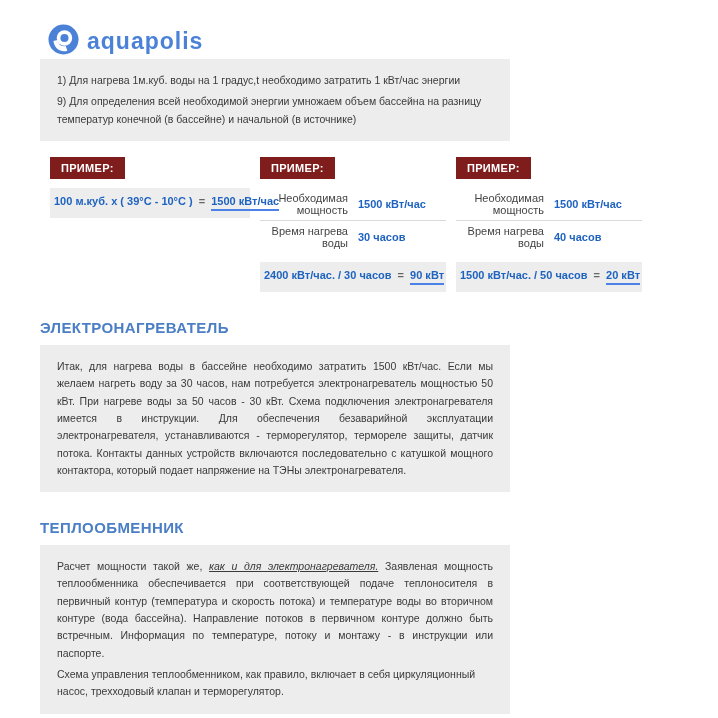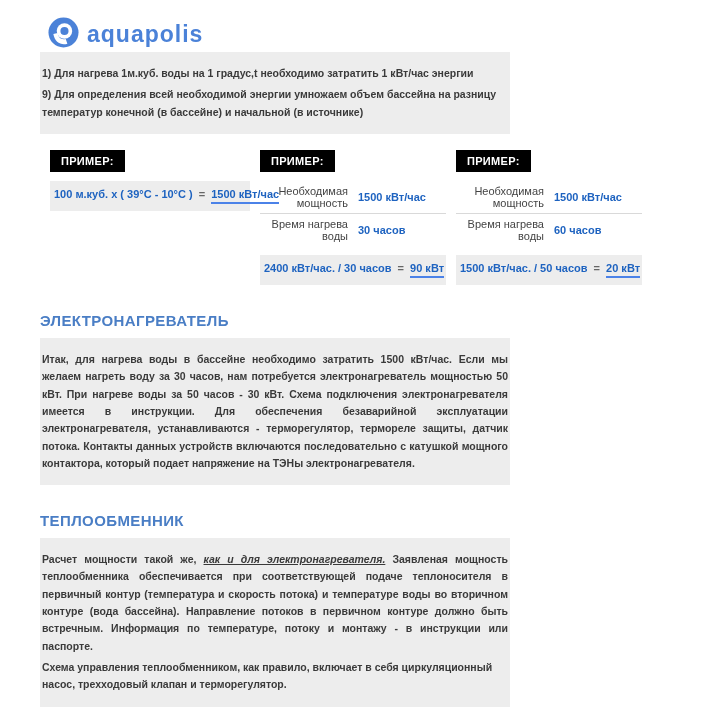--- a/index.html
+++ b/index.html
@@ -1,41 +1,41 @@
 <!DOCTYPE html>
 <html><head>
 <meta charset="utf-8">
 <style>
   * { box-sizing: border-box; margin: 0; padding: 0; }
   html, body { width: 718px; height: 718px; background: #ffffff; overflow: hidden; }
   body { font-family: "Liberation Sans", sans-serif; color: #333; }
 
-  .page { width: 718px; height: 624px; background: #fff; position: relative; }
+  .page { width: 718px; height: 624px; background: #fff; position: relative; margin-top: 7px; }
 
   
   .logo { display: flex; align-items: center; gap: 8px; padding-top: 17px; margin-left: 48px; }
   .brand { color: #4b82d8; font-size: 23px; font-weight: bold; letter-spacing: 1px; }
 
   
   .h-title { color: #4a7ec5; font-size: 15px; font-weight: bold; letter-spacing: 0.4px;
              margin: 14px 0 9px 40px; }
 
   
-  .graybox { background: #ededed; width: 470px; margin-left: 40px; padding: 9px 2px;
-             font-size: 10.5px; line-height: 1.65; color: #3a3a3a; font-weight: bold; }
+  .graybox { background: #ededed; width: 470px; margin-left: 40px; padding: 9px 17px;
+             font-size: 10.5px; line-height: 1.65; color: #3a3a3a; }
   .graybox p { margin: 4px 0; }
   .graybox p.just { text-align: justify; }
   .t-link { font-style: italic; text-decoration: underline; color: #3a3a3a; cursor: pointer; }
 
   
   .examples { display: flex; margin: 16px 0 0 50px; }
   .example { width: 200px; }
   .example + .example { margin-left: 10px; }
   .example.narrow { width: 186px; }
-  .ex-btn { display: inline-block; background: #000000; color: #fff; font-size: 11px;
+  .ex-btn { display: inline-block; background: #7f1d1d; color: #fff; font-size: 11px;
             font-weight: bold; padding: 5px 11px; letter-spacing: 0.3px; }
   .ex-table { margin-top: 9px; font-size: 11px; }
   .ex-row { display: flex; align-items: center; padding: 4px 0; }
   .ex-row.sep { border-bottom: 1px solid #d9d9d9; }
   .ex-label { flex: 1; text-align: right; color: #444; padding-right: 10px; }
   .ex-value { width: 82px; color: #1e63c0; font-weight: bold; }
   .example.narrow .ex-value { width: 88px; }
   .ex-formula { margin-top: 9px; background: #ededed; padding: 7px 4px; text-align: center;
                 font-size: 11px; font-weight: bold; color: #1e63c0; white-space: nowrap; }
   .ex-eq { color: #666; font-weight: bold; padding: 0 3px; }
@@ -98,21 +98,21 @@
 
     <div class="example narrow">
       <span class="ex-btn">ПРИМЕР:</span>
       <div class="ex-table">
         <div class="ex-row sep">
           <span class="ex-label">Необходимая мощность</span>
           <span class="ex-value">1500 кВт/час</span>
         </div>
         <div class="ex-row">
           <span class="ex-label">Время нагрева воды</span>
-          <span class="ex-value">60 часов</span>
+          <span class="ex-value">40 часов</span>
         </div>
       </div>
       <div class="ex-formula">
         <span>1500 кВт/час. / 50 часов</span>
         <span class="ex-eq">=</span>
         <span class="ex-result">20 кВт</span>
       </div>
     </div>
 
   </div>

